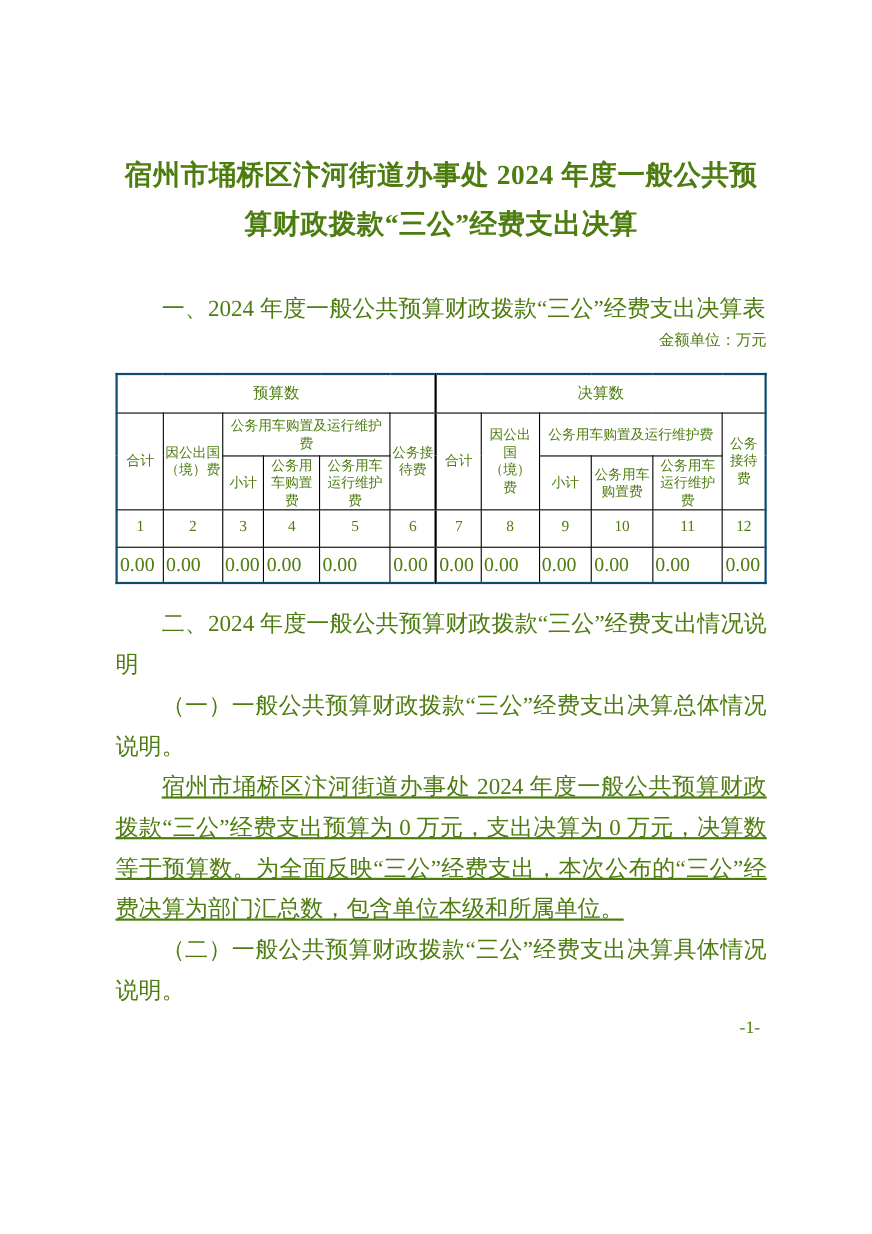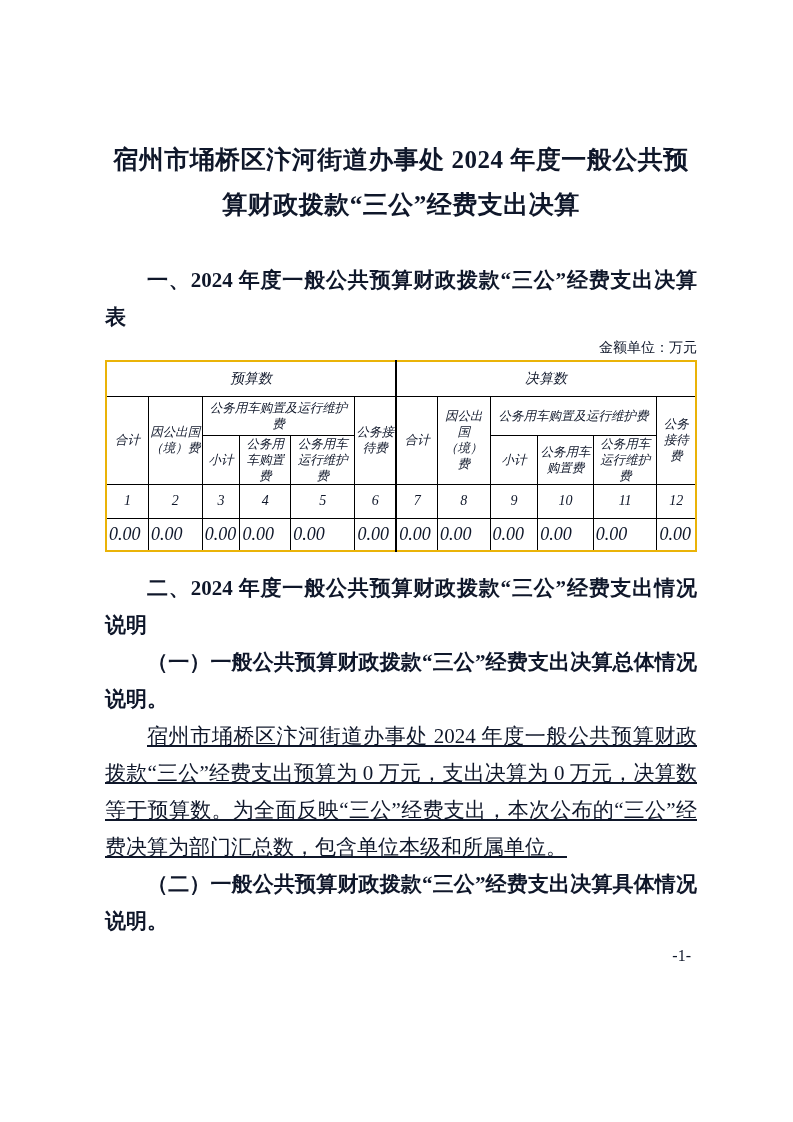--- a/index.html
+++ b/index.html
@@ -5,54 +5,53 @@
   html, body {
     margin: 0;
     padding: 0;
     background: #ffffff;
   }
   .page {
     position: relative;
     width: 793px;
     height: 1122px;
     background: #ffffff;
-    color: #0f172a;
+    color: #4d7c0f;
     font-family: "Liberation Serif", "DejaVu Serif", serif;
     box-sizing: border-box;
     padding: 137px 96px 0 105px;
     overflow: hidden;
   }
   .doc-title {
     font-size: 25px;
     font-weight: bold;
     text-align: center;
     line-height: 45px;
     letter-spacing: 0.5px;
   }
   .h-sec {
     font-size: 21px;
-    font-weight: bold;
+    font-weight: normal;
     line-height: 37px;
     text-indent: 2em;
     text-align: justify;
   }
   .h-first { margin-top: 35px; }
   .unit-line {
     font-size: 14px;
     line-height: 17px;
     text-align: right;
     margin-top: 3px;
   }
   table.budget {
     width: 100%;
     table-layout: fixed;
     border-collapse: collapse;
-    border: 2px solid #eab308;
-    margin-top: 4px;
-    font-style: italic;
+    border: 2px solid #0c4a6e;
+    margin-top: 20px;
   }
   table.budget th, table.budget td {
     border: 1px solid #000;
     font-weight: normal;
     text-align: center;
     vertical-align: middle;
     padding: 0 1px;
     overflow: hidden;
   }
   tr.group-row    { height: 35px; }

